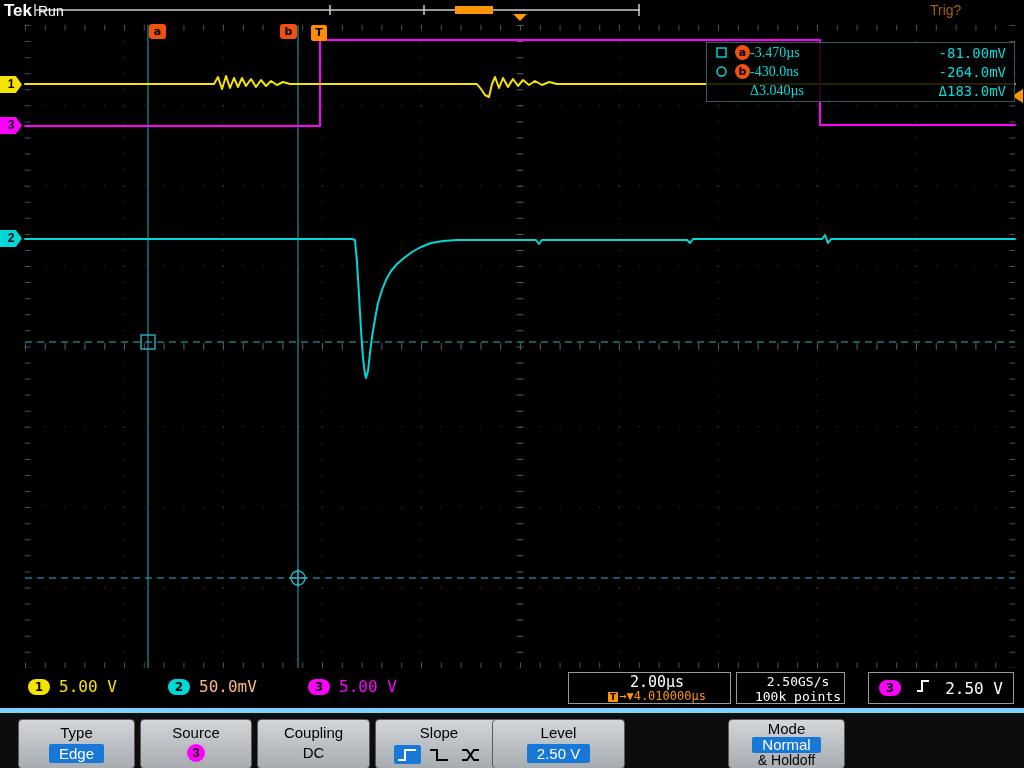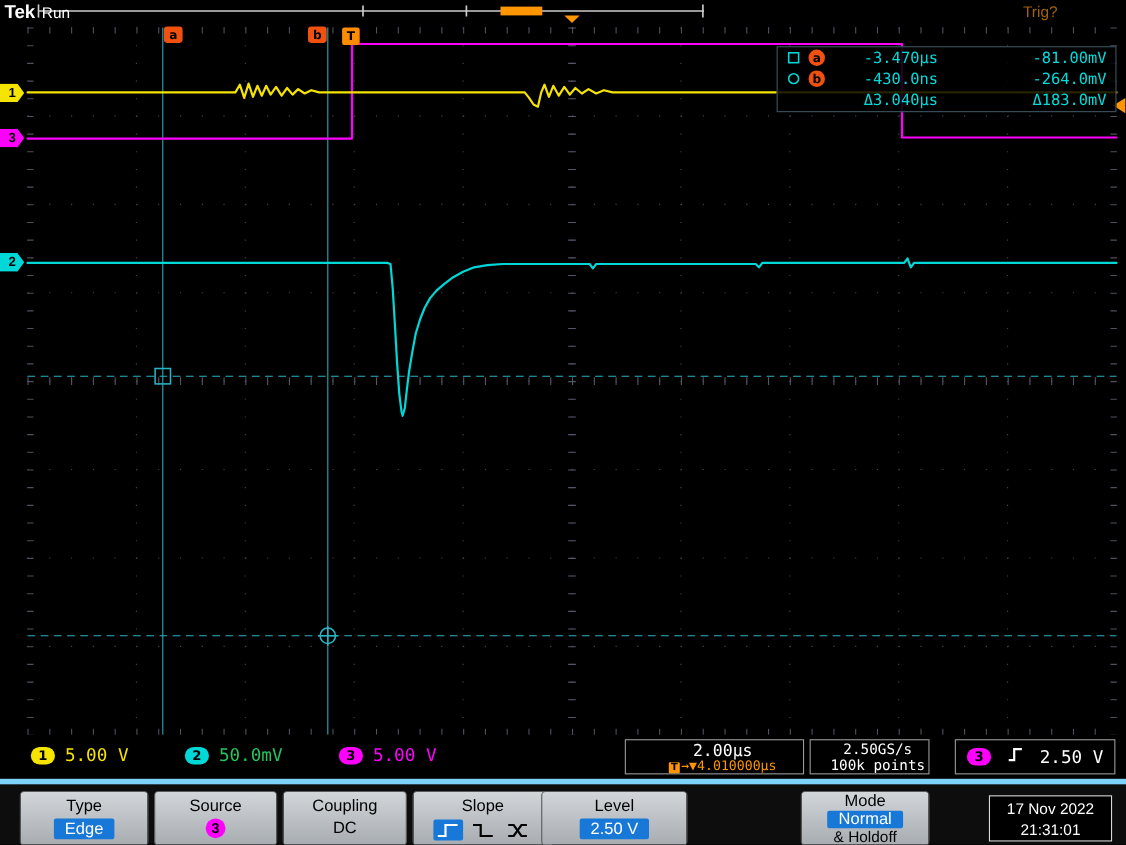--- a/index.html
+++ b/index.html
@@ -43,31 +43,31 @@
   #marker-t{left:311px;top:25px;background:#ff8c00;width:16px;height:16px;line-height:16px;border-radius:2px;}
 
   
   .readout{position:absolute;left:706px;top:42px;width:307px;height:58px;background:rgba(0,0,0,0.85);
            border:1px solid #3a5560;color:#00dcdc;font-family:"DejaVu Sans Mono",monospace;font-size:14px;}
   .r-row{display:flex;align-items:center;height:19px;padding:0 8px 0 8px;}
   .r-glyph{width:20px;display:inline-flex;align-items:center;}
   .r-badge{width:15px;height:15px;border-radius:50%;background:#f05010;color:#000;
            font:bold 11px "DejaVu Sans",sans-serif;text-align:center;line-height:15px;display:inline-block;}
   .r-badge.empty{background:transparent;}
-  .r-time{flex:1;text-align:center;}
+  .r-time{flex:1;text-align:left;font-family:Liberation Serif, serif;}
   .r-volt{width:118px;text-align:right;}
 
   
   .statusbar{position:absolute;left:0;top:668px;width:1024px;height:40px;background:#000;}
   .sb-ch{position:absolute;top:9px;display:flex;align-items:center;}
   .sb-badge{display:inline-block;width:22px;height:16px;border-radius:8px;color:#000;
             font:bold 12px "DejaVu Sans",sans-serif;text-align:center;line-height:16px;}
   .bg1{background:#f5e300;} .bg2{background:#00d8d8;} .bg3{background:#ff00ff;}
   .sb-val{margin-left:9px;font-family:"DejaVu Sans Mono",monospace;font-size:16px;}
-  .c1{color:#f5e300;} .c2{color:#22c55e;} .c3{color:#ff00ff;} .cw{color:#fff;}
+  .c1{color:#f5e300;} .c2{color:#fdba74;} .c3{color:#ff00ff;} .cw{color:#fff;}
   .sb-box{position:absolute;top:4px;height:32px;border:1px solid #9a9a9a;background:#000;
           color:#fff;font-family:"DejaVu Sans Mono",monospace;text-align:center;box-sizing:border-box;padding-left:15px;}
   #timebase-box{left:568px;width:163px;}
   .tb-main{font-size:15px;line-height:16px;margin-top:1px;}
   .tb-delay{font-size:12px;line-height:13px;color:#ff9500;}
   .tb-t{display:inline-block;background:#ff9500;color:#000;font:bold 9px "DejaVu Sans",sans-serif;
         padding:0 2px;border-radius:1px;margin-right:1px;}
   #rate-box{left:736px;width:109px;font-size:13px;line-height:15px;padding-top:1px;}
   #trig-box{left:868px;width:146px;display:flex;align-items:center;justify-content:space-between;padding:0 10px;}
   .slope-glyph{display:inline-block;}
@@ -267,19 +267,15 @@
     </div>
     <div class="mbtn" style="left:492px;width:133px">
       <div class="mlabel">Level</div>
       <div><span class="mval blue">2.50 V</span></div>
     </div>
     <div class="mbtn mode-btn" style="left:728px;width:117px">
       <div class="mlabel">Mode</div>
       <div><span class="mval blue">Normal</span></div>
       <div class="mextra">&amp; Holdoff</div>
     </div>
-    <div class="datetime">
-      <div>17 Nov 2022</div>
-      <div>21:31:01</div>
-    </div>
   </div>
 
 </div>
 
 </body></html>

